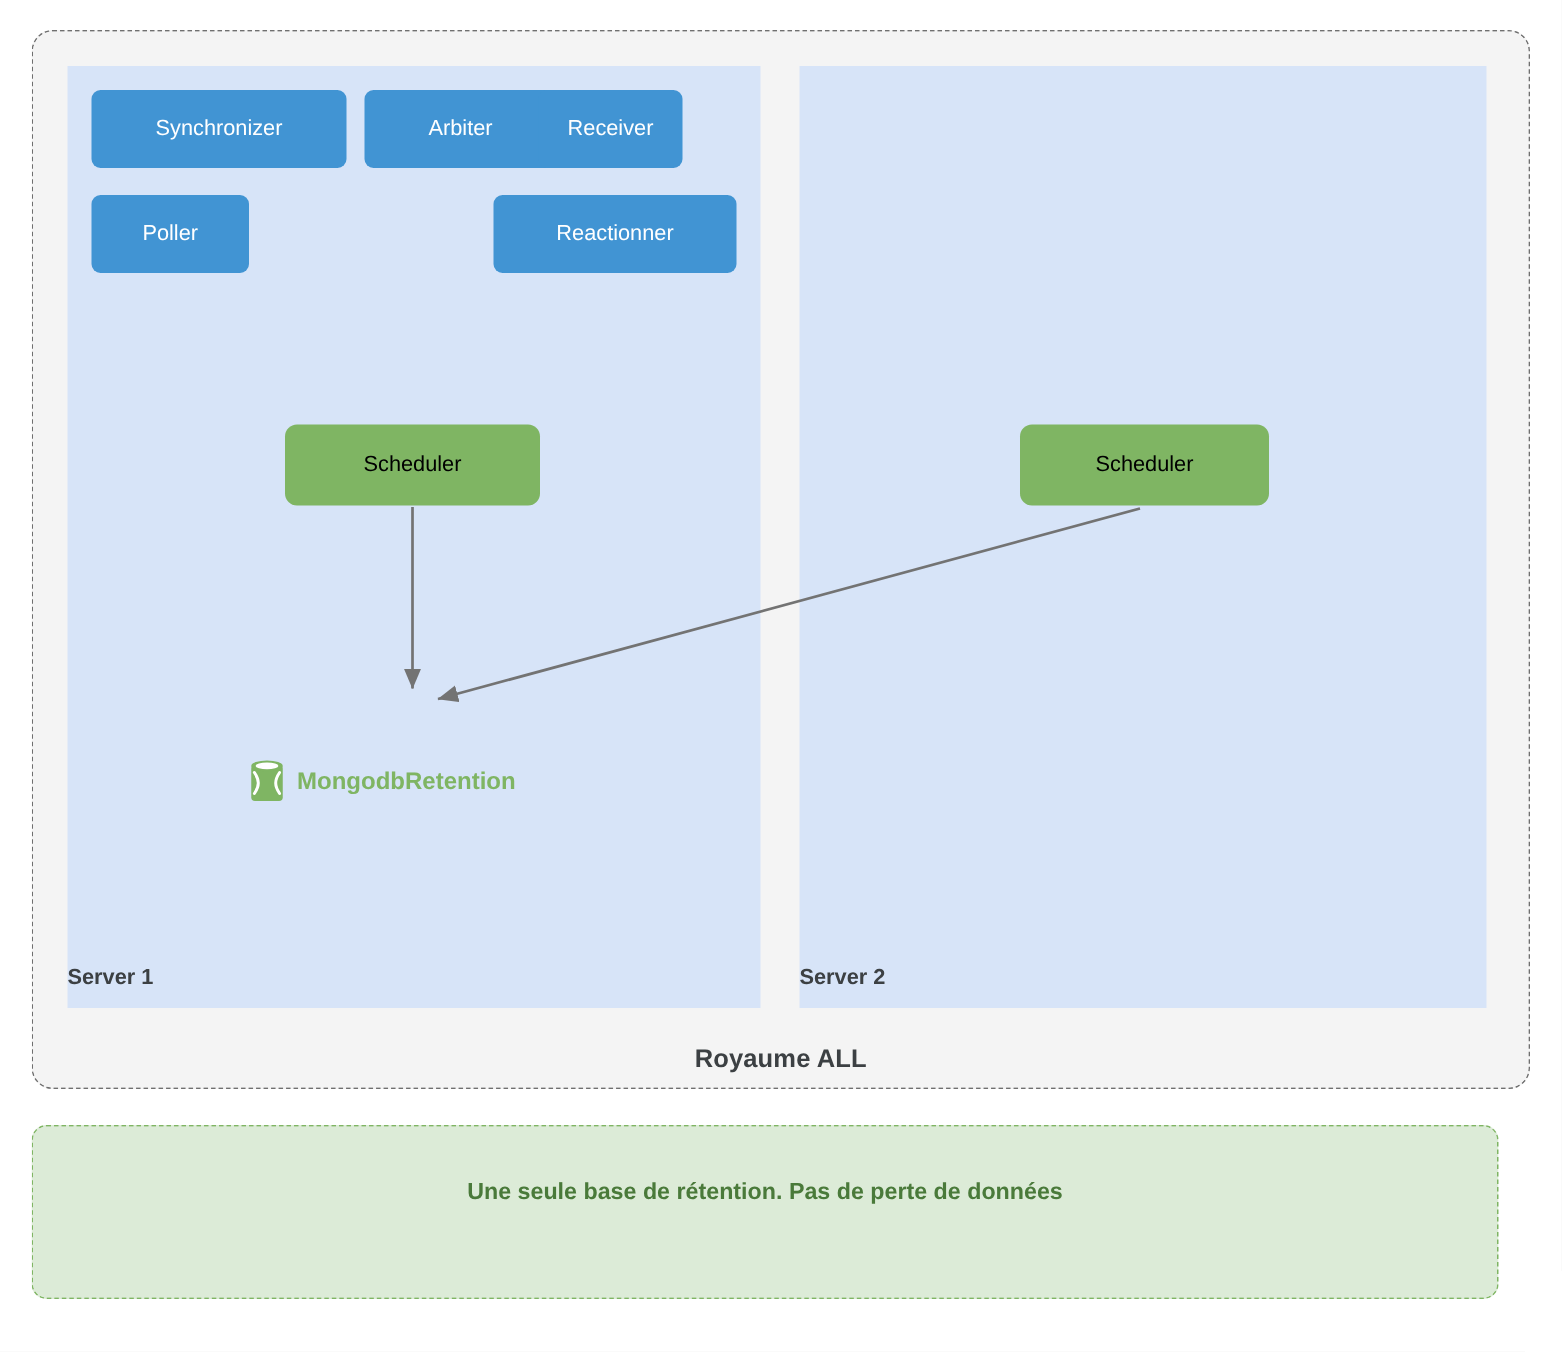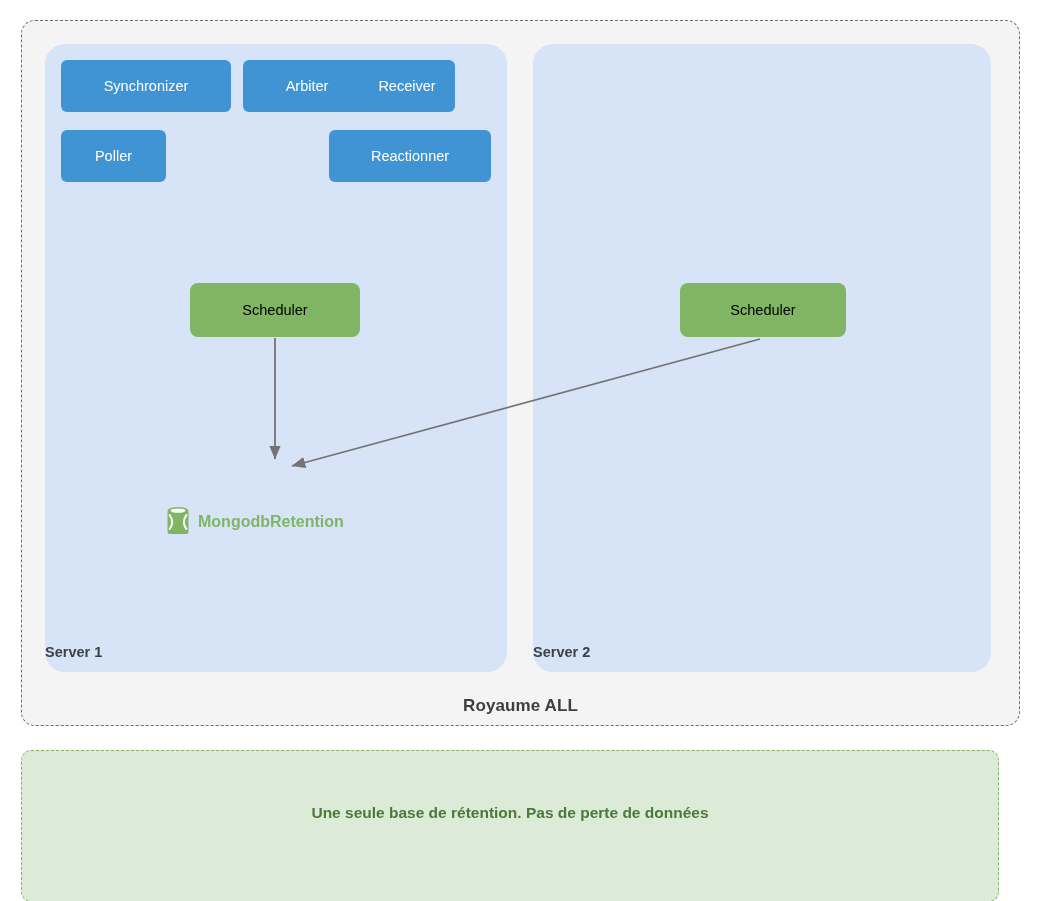--- a/index.html
+++ b/index.html
@@ -43,21 +43,21 @@
     font-size: 17px;
     font-weight: bold;
     color: #3c4043;
     letter-spacing: 0.1px;
   }
 
   
   .server-panel {
     position: absolute;
     background: #d7e4f8;
-    border-radius: 20px;
+    border-radius: 0;
     box-sizing: border-box;
     text-decoration: underline;
   }
   #server-panel-1 {
     left: 45px;
     top: 44px;
     width: 462px;
     height: 628px;
   }
   #server-panel-2 {
@@ -146,21 +146,21 @@
     height: 901px;
     pointer-events: none;
   }
 
   
   .note-panel {
     position: absolute;
     left: 21px;
     top: 750px;
     width: 978px;
-    height: 152px;
+    height: 116px;
     box-sizing: border-box;
     background: #dcebd7;
     border: 1.6px dashed #7fb563;
     border-radius: 10px;
     display: flex;
     flex-direction: column;
     align-items: center;
     justify-content: center;
   }
   .note-title {

